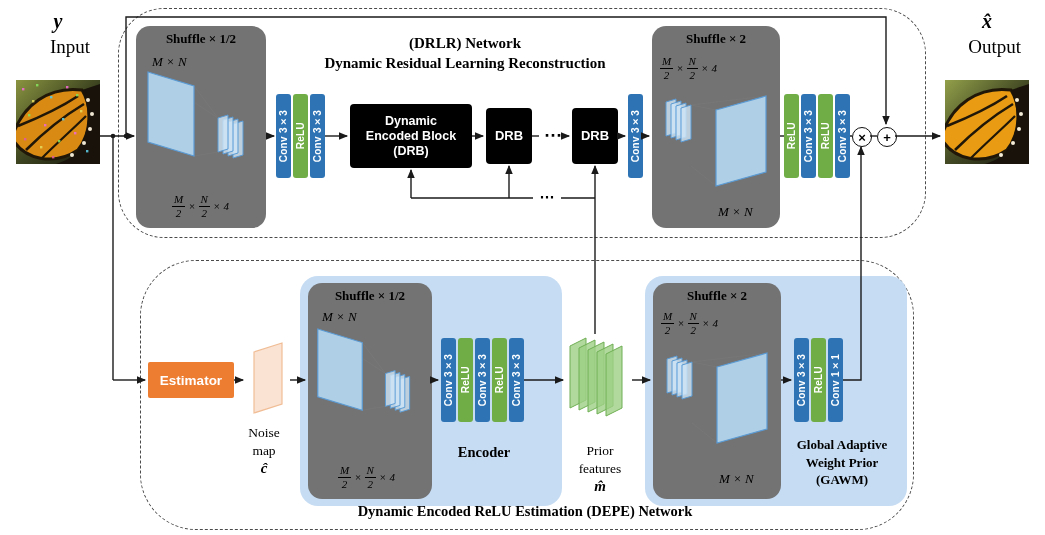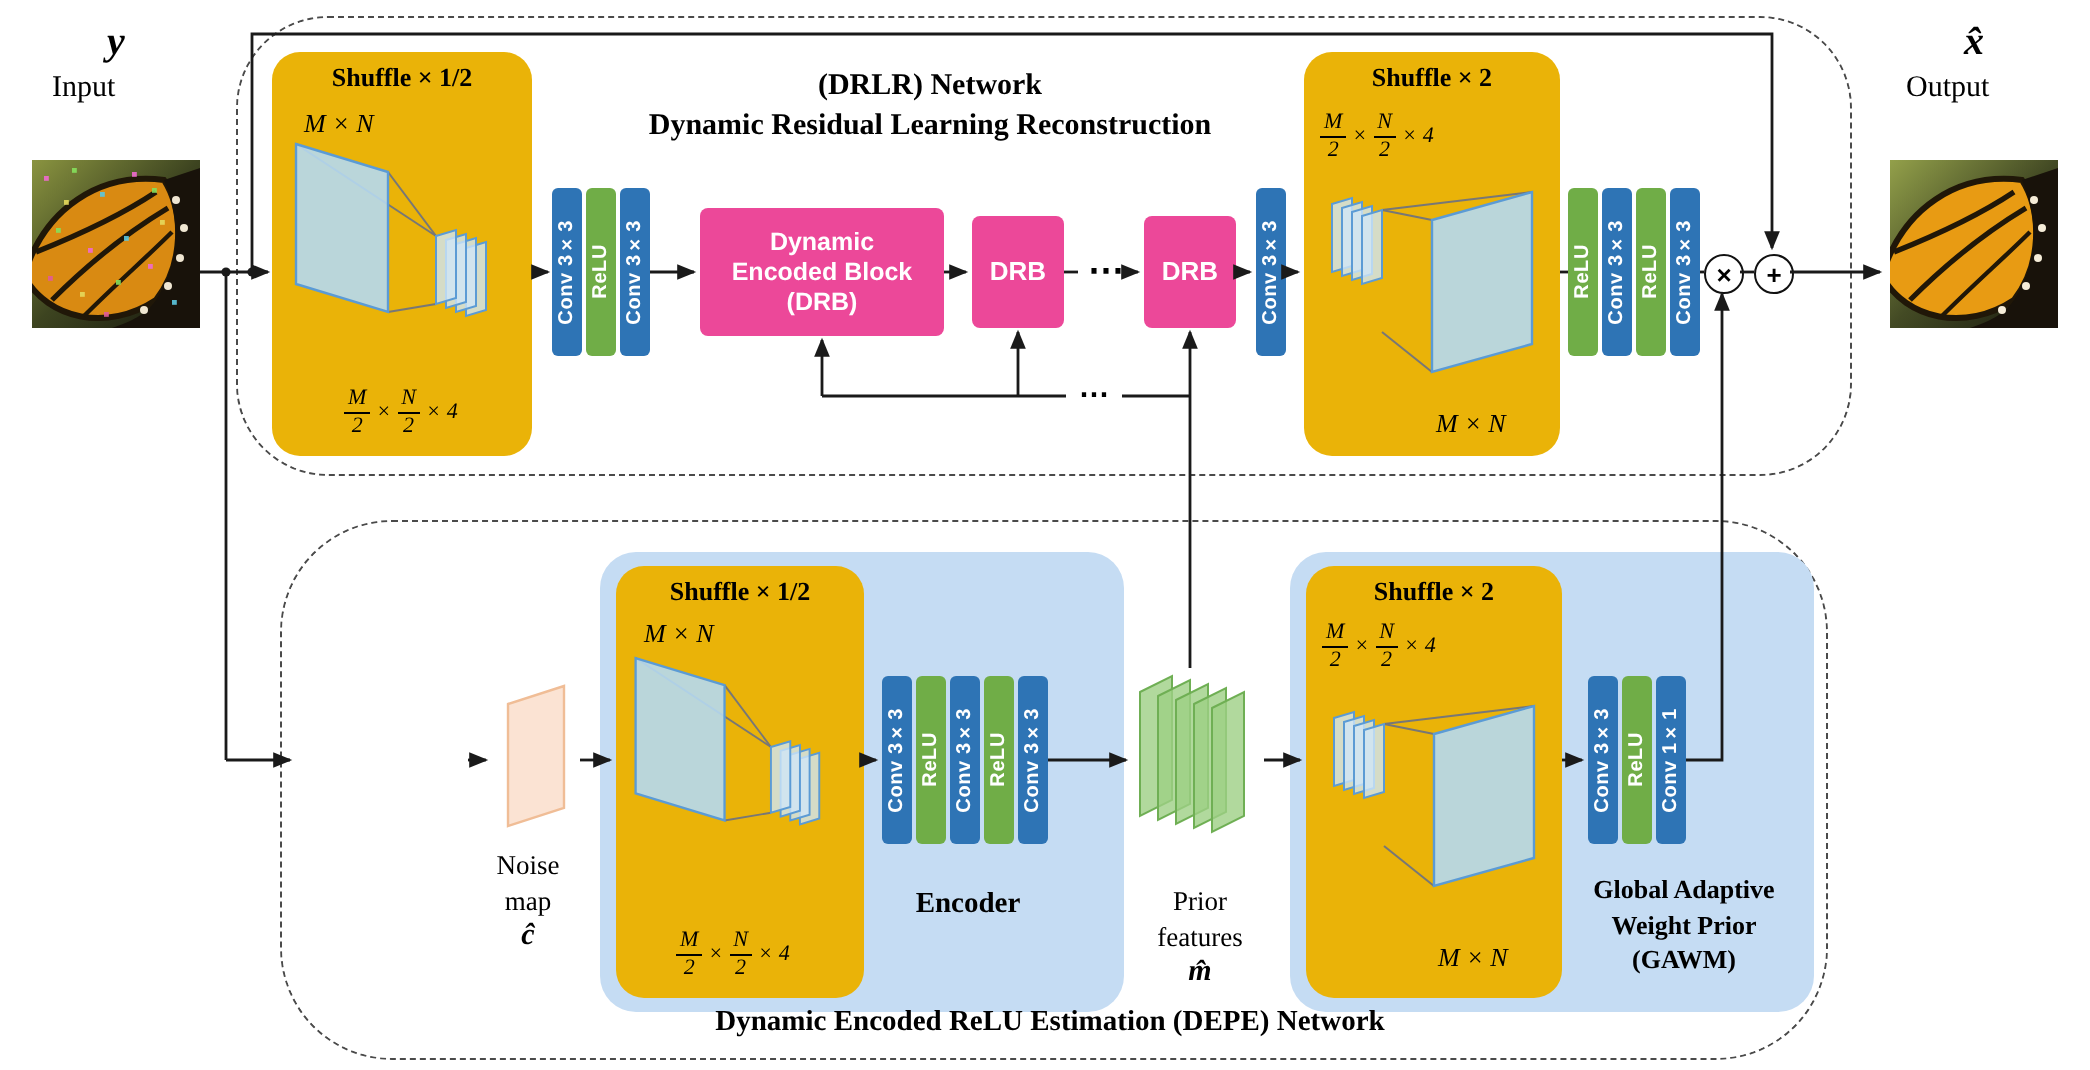--- a/index.html
+++ b/index.html
@@ -6,41 +6,41 @@
   .canvas{position:relative;width:1045px;height:535px;background:#fff;overflow:hidden;
           font-family:"Liberation Serif",serif;color:#000}
   .abs{position:absolute}
   .dashedbox{position:absolute;border:1.6px dashed #4a4a4a;border-radius:46px;background:transparent;z-index:0}
   .nettitle{position:absolute;text-align:center;font-weight:bold;font-size:15px;line-height:1.3;z-index:2}
   .bar{position:absolute;width:15px;height:84px;border-radius:3px;display:flex;align-items:center;justify-content:center;z-index:3}
   .bar span{writing-mode:vertical-rl;transform:rotate(180deg);color:#fff;font-weight:bold;font-size:10px;
             white-space:nowrap;letter-spacing:.3px;font-family:"Liberation Sans",sans-serif}
   .blue{background:#2e74b5}
   .green{background:#70ad47}
-  .purple{position:absolute;background:#ec4899;color:#fff;border-radius:4px;display:flex;flex-direction:column;
+  .purple{position:absolute;background:#000000;color:#fff;border-radius:4px;display:flex;flex-direction:column;
           align-items:center;justify-content:center;font-weight:bold;z-index:3;line-height:1.2;
           font-family:"Liberation Sans",sans-serif;font-size:12.5px;text-align:center}
-  .shufflebox{position:absolute;background:#eab308;border-radius:14px;z-index:2}
+  .shufflebox{position:absolute;background:#737373;border-radius:14px;z-index:2}
   .stitle{position:absolute;left:0;right:0;top:5px;text-align:center;font-weight:bold;font-size:13px}
   .mn{position:absolute;font-style:italic;font-size:13px;white-space:nowrap}
   .dimfrac{position:absolute;display:flex;align-items:center;gap:2px;font-style:italic;font-size:11px;line-height:1}
   .fr{display:flex;flex-direction:column;align-items:center}
   .fr .num{border-bottom:1px solid #000;padding:0 2px 1px}
   .fr .den{padding-top:1px}
   .op{padding:0 1px}
   .bigblue{position:absolute;background:#c5dcf3;border-radius:18px;z-index:1}
   .estbox{position:absolute;background:#ed7d31;color:#fff;font-weight:bold;display:flex;align-items:center;
           justify-content:center;font-size:13.5px;border-radius:2px;z-index:3;font-family:"Liberation Sans",sans-serif}
   .circlenode{position:absolute;width:18px;height:18px;border:1.5px solid #111;border-radius:50%;background:#fff;
           display:flex;align-items:center;justify-content:center;font-weight:bold;z-index:4;font-size:13px;line-height:1;
           font-family:"Liberation Sans",sans-serif}
   .lbl{position:absolute;text-align:center;font-size:13.5px;line-height:1.3;z-index:2}
   .sym{font-weight:bold;font-style:italic;font-size:15px}
   .iosym{position:absolute;text-align:center;font-weight:bold;font-style:italic;font-size:20px;z-index:2}
-  .iolbl{position:absolute;text-align:left;font-size:15px;z-index:2}
+  .iolbl{position:absolute;text-align:right;font-size:19px;z-index:2}
   .dots{position:absolute;text-align:center;font-weight:bold;z-index:4}
   .gawmlbl{position:absolute;text-align:center;font-weight:bold;font-size:13px;line-height:1.35;z-index:2}
   .enclbl{position:absolute;text-align:center;font-weight:bold;font-size:14.5px;z-index:2}
   .imgbox{position:absolute;z-index:2;line-height:0}
   .wires{position:absolute;left:0;top:0;z-index:5;pointer-events:none}
 </style>
 </head>
 <body>
 
 <div class="canvas">
@@ -210,20 +210,21 @@
   <div class="bar blue" style="left:835px;top:94px">
       <span>Conv 3×3</span>
     </div>
 
   <div class="circlenode" style="left:852px;top:127px">×</div>
   <div class="circlenode" style="left:877px;top:127px">+</div>
 
   <div class="dashedbox" style="left:140px;top:260px;width:772px;height:268px;border-radius:56px"></div>
   <div class="nettitle" style="left:245px;top:502px;width:560px;font-size:14.5px">Dynamic Encoded ReLU Estimation (DEPE) Network</div>
 
+  <div class="estbox" style="left:148px;top:362px;width:86px;height:36px">Estimator</div>
 
   <div class="imgbox" style="left:246px;top:338px;z-index:2">
     <svg width="44" height="84" viewBox="0 0 44 84">
       <polygon points="8,14 36,5 36,66 8,75" fill="#fbe3d3" stroke="#f0bd96" stroke-width="1.2"></polygon>
     </svg>
   </div>
   <div class="lbl" style="left:224px;top:424px;width:80px">
     <div>Noise</div>
     <div>map</div>
     <div class="sym">ĉ</div>

